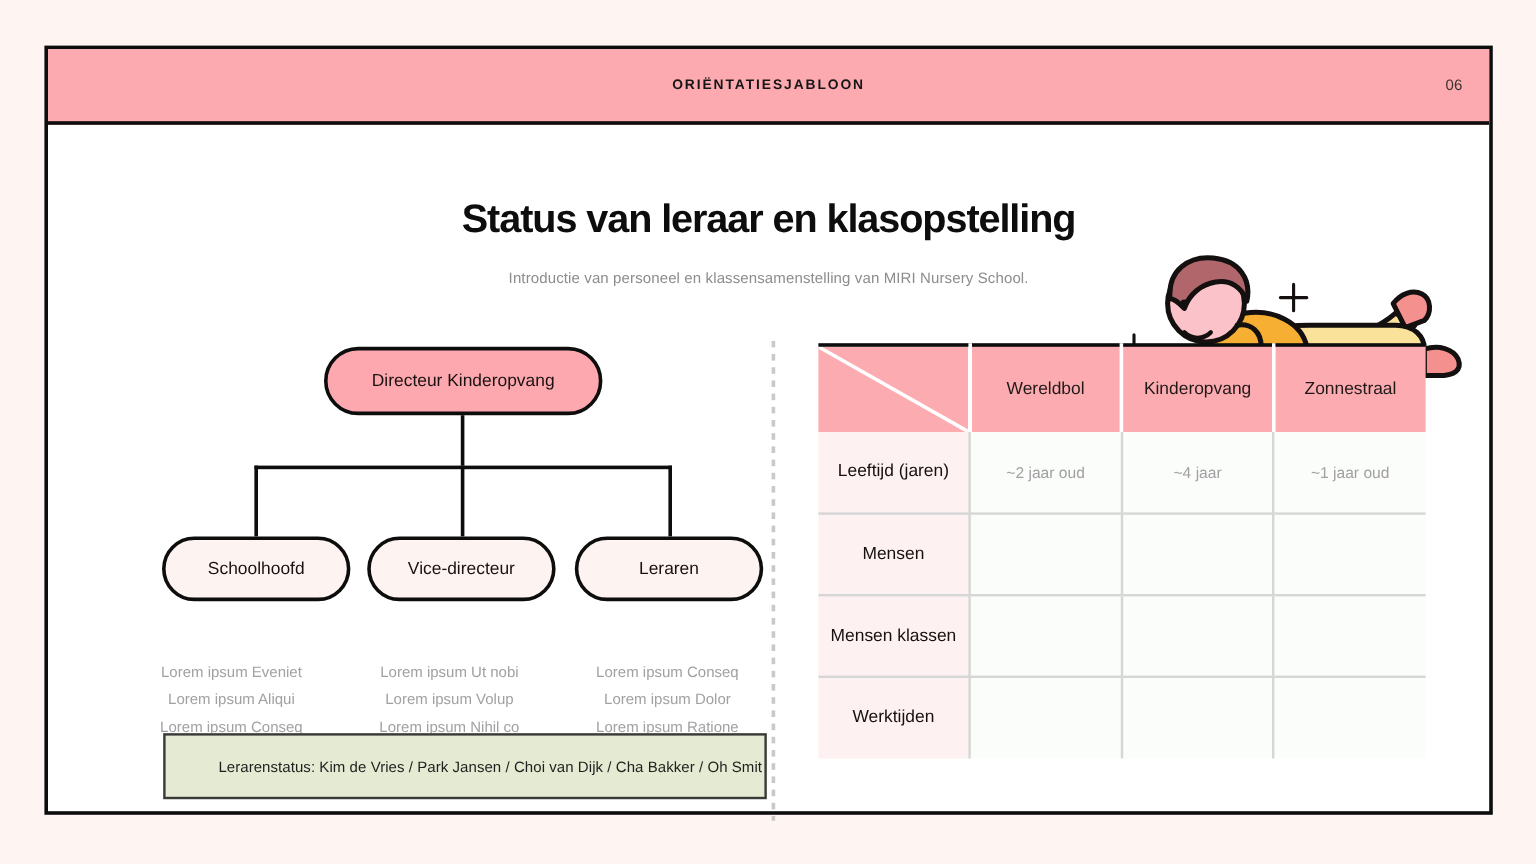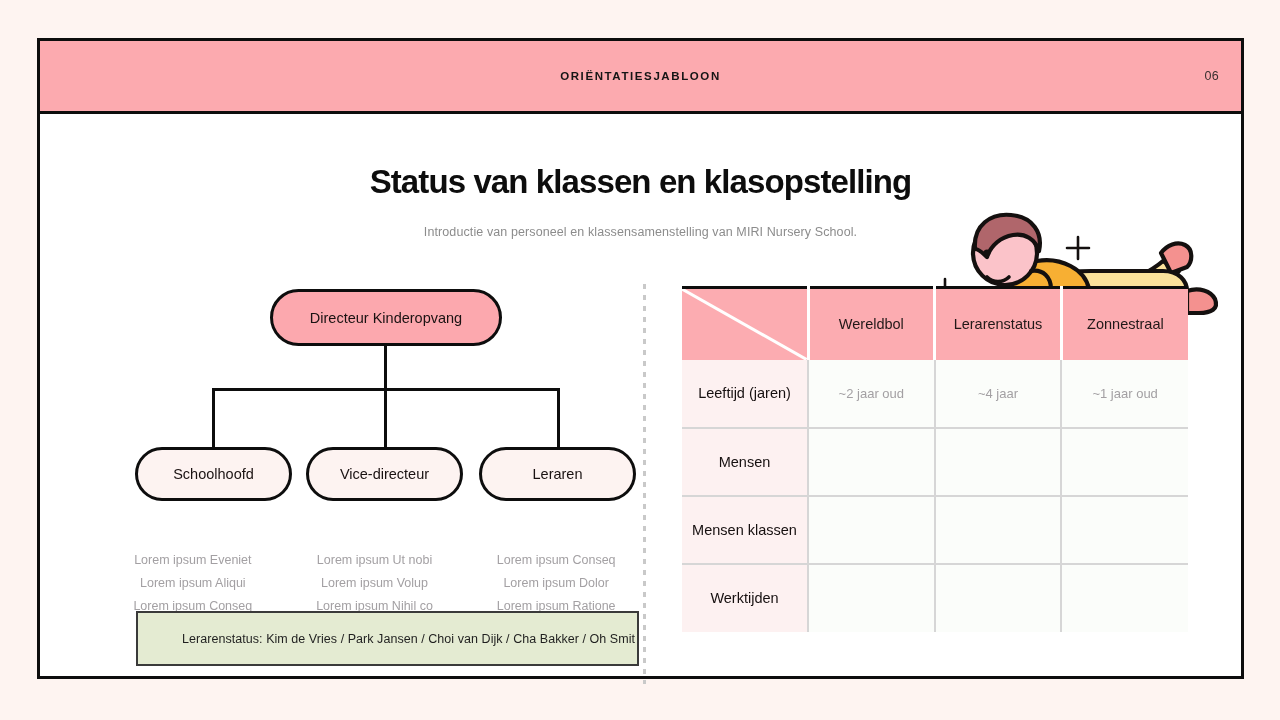--- a/index.html
+++ b/index.html
@@ -16,21 +16,21 @@
     left: 37px; top: 38px;
     width: 1207px; height: 641px;
     background: #FFFFFF;
     border: 3px solid #0D0D0D;
   }
 
   
   #topbar {
     position: absolute;
     left: 0; top: 0;
-    width: 100%; height: 73px;
+    width: 100%; height: 63px;
     background: #FCAAAF;
     border-bottom: 3px solid #0D0D0D;
     display: flex; align-items: center; justify-content: center;
   }
   #topbar-title {
     font-size: 11.5px;
     font-weight: bold;
     letter-spacing: 1.6px;
     color: #151515;
     text-transform: uppercase;
@@ -177,21 +177,21 @@
 </head>
 <body>
 
 <div id="slide">
 
   <div id="topbar">
     <span id="topbar-title">ORIËNTATIESJABLOON</span>
     <span id="page-number">06</span>
   </div>
 
-  <h1 id="headline">Status van klassen en klasopstelling</h1>
+  <h1 id="headline">Status van leraar en klasopstelling</h1>
   <p id="subhead">Introductie van personeel en klassensamenstelling van MIRI Nursery School.</p>
 
   <svg id="illustration" viewBox="0 0 345 145">
 
     <g stroke="#14100F" stroke-width="2.6" stroke-linecap="round">
       <path d="M40 98 L60 98 M50 88 L50 108"></path>
     </g>
     <g stroke="#14100F" stroke-width="2.6" stroke-linecap="round">
       <path d="M172 57 L194 57 M183 46 L183 68"></path>
     </g>
@@ -273,21 +273,21 @@
   <div id="table-wrap">
     <table id="matrix">
       <thead>
         <tr>
           <th class="corner">
             <svg class="slash" viewBox="0 0 126 72" preserveAspectRatio="none">
               <line x1="0" y1="0" x2="126" y2="72" stroke="#FFFFFF" stroke-width="3"></line>
             </svg>
           </th>
           <th>Wereldbol</th>
-          <th>Lerarenstatus</th>
+          <th>Kinderopvang</th>
           <th>Zonnestraal</th>
         </tr>
       </thead>
       <tbody>
         <tr>
           <td class="rowhead">Leeftijd (jaren)</td>
           <td>~2 jaar oud</td>
           <td>~4 jaar</td>
           <td>~1 jaar oud</td>
         </tr>

